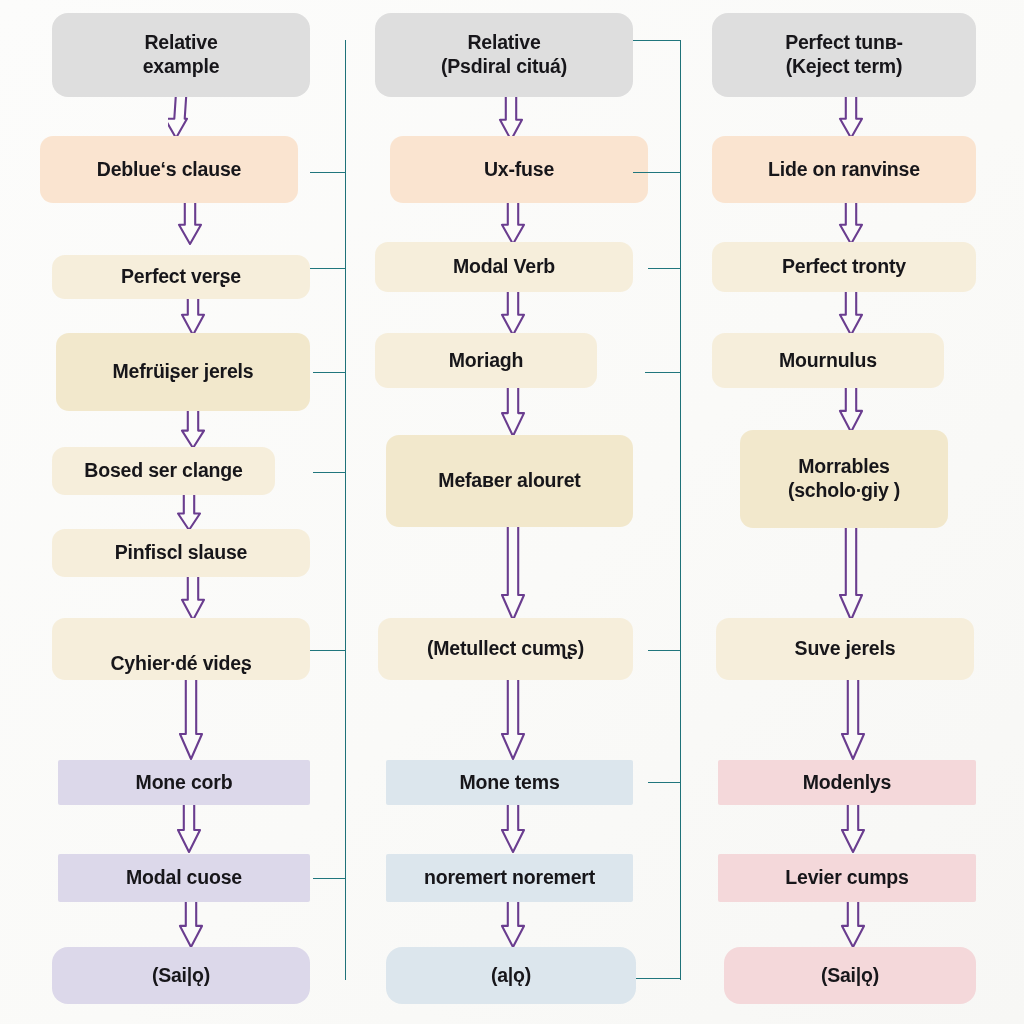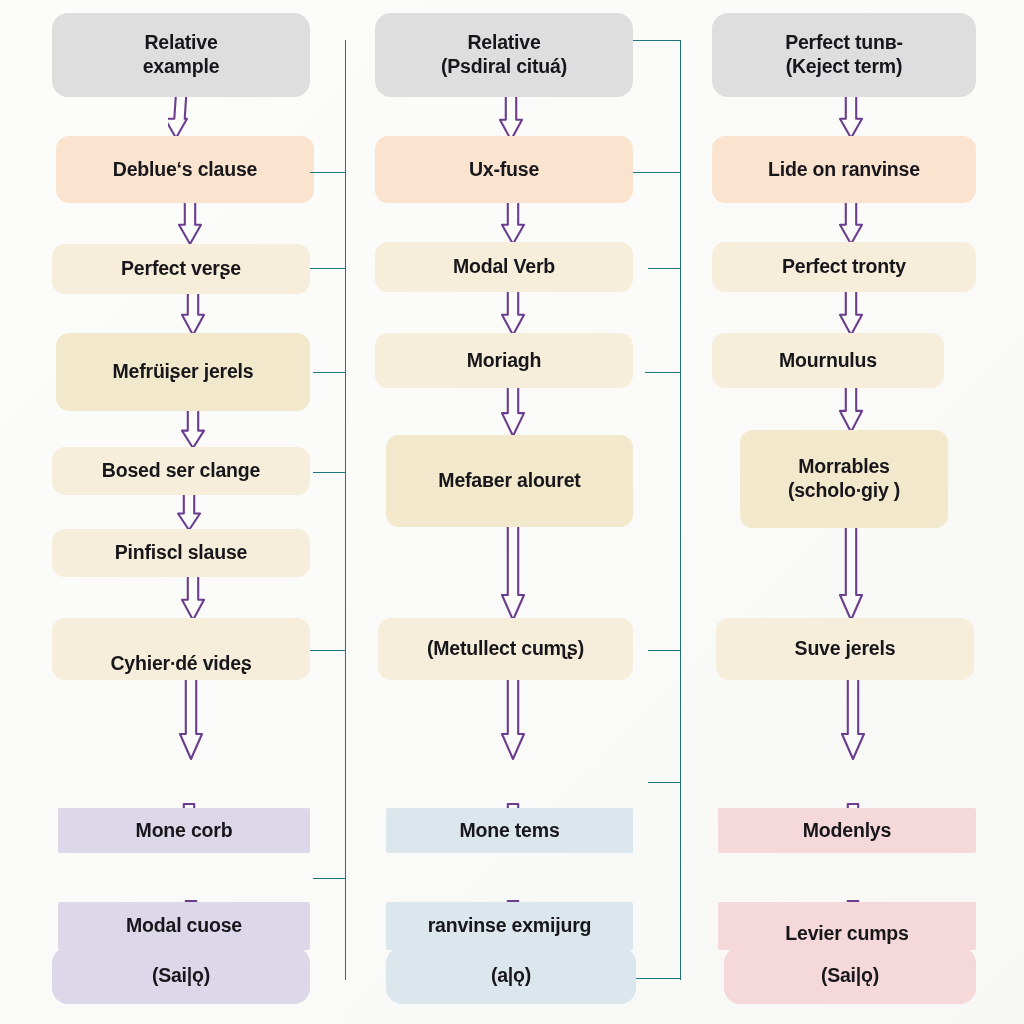--- a/index.html
+++ b/index.html
@@ -28,21 +28,21 @@
     justify-content: center;
     text-align: center;
     font-weight: bold;
     font-size: 19.5px;
     line-height: 1.22;
     color: #17161a;
     padding: 4px 8px;
     letter-spacing: -0.2px;
   }
   .node.soft   { border-radius: 13px; }
-  .node.sharp  { border-radius: 2px; margin-top: 48px; }
+  .node.sharp  { border-radius: 2px; }
   .node.round  { border-radius: 16px; }
 
   .node .txt { display: block; width: 100%; }
 
   
   .arrow {
     position: absolute;
     width: 26px;
     pointer-events: none;
   }
@@ -106,30 +106,30 @@
         </svg>
       </div>
       <div class="arrow" style="left: 178px; top: 900px; height: 48px;">
         <svg viewBox="0 0 26 48" width="26" height="48">
           <polygon points="7.8,1.0 18.2,1.0 18.2,25.9 24.0,25.9 13.0,47.0 2.0,25.9 7.8,25.9" fill="#ffffff" fill-opacity="0.25" stroke="#6a3d8f" stroke-width="2.1" stroke-linejoin="round"></polygon>
         </svg>
       </div>
       <div class="node round" style="left: 52px; top: 13px; width: 258px; height: 84px; background: rgb(222, 222, 222);">
         <span class="txt">Relative<br>example</span>
       </div>
-      <div class="node soft" style="left: 56px; top: 136px; width: 258px; height: 67px; background: rgb(250, 228, 208);">
+      <div class="node soft" style="left: 40px; top: 136px; width: 258px; height: 67px; background: rgb(250, 228, 208);">
         <span class="txt">Deblue‘s clause</span>
       </div>
-      <div class="node soft" style="left: 52px; top: 244px; width: 258px; height: 50px; background: rgb(246, 238, 219);">
+      <div class="node soft" style="left: 52px; top: 255px; width: 258px; height: 44px; background: rgb(246, 238, 219);">
         <span class="txt">Perfect verʂe</span>
       </div>
       <div class="node soft" style="left: 56px; top: 333px; width: 254px; height: 78px; background: rgb(242, 232, 204);">
         <span class="txt">Mefrüiʂer jerels</span>
       </div>
-      <div class="node soft" style="left: 52px; top: 447px; width: 258px; height: 48px; background: rgb(246, 238, 219);">
+      <div class="node soft" style="left: 52px; top: 447px; width: 223px; height: 48px; background: rgb(246, 238, 219);">
         <span class="txt">Bosed ser clange</span>
       </div>
       <div class="node soft" style="left: 52px; top: 529px; width: 258px; height: 48px; background: rgb(246, 238, 219);">
         <span class="txt">Pinfiscl slause</span>
       </div>
       <div class="node soft" style="left: 52px; top: 618px; width: 258px; height: 62px; background: rgb(246, 238, 219); align-items: flex-end;">
         <span class="txt">Cyhier∙dé videʂ</span>
       </div>
       <div class="node sharp" style="left: 58px; top: 760px; width: 252px; height: 45px; background: rgb(220, 216, 234);">
         <span class="txt">Mone corb</span>
@@ -178,40 +178,40 @@
         </svg>
       </div>
       <div class="arrow" style="left: 500px; top: 900px; height: 48px;">
         <svg viewBox="0 0 26 48" width="26" height="48">
           <polygon points="7.8,1.0 18.2,1.0 18.2,25.9 24.0,25.9 13.0,47.0 2.0,25.9 7.8,25.9" fill="#ffffff" fill-opacity="0.25" stroke="#6a3d8f" stroke-width="2.1" stroke-linejoin="round"></polygon>
         </svg>
       </div>
       <div class="node round" style="left: 375px; top: 13px; width: 258px; height: 84px; background: rgb(222, 222, 222);">
         <span class="txt">Relative<br>(Psdiral cituá)</span>
       </div>
-      <div class="node soft" style="left: 375px; top: 136px; width: 258px; height: 67px; background: rgb(250, 228, 208);">
+      <div class="node soft" style="left: 390px; top: 136px; width: 258px; height: 67px; background: rgb(250, 228, 208);">
         <span class="txt">Ux-fuse</span>
       </div>
       <div class="node soft" style="left: 375px; top: 242px; width: 258px; height: 50px; background: rgb(246, 238, 219);">
         <span class="txt">Modal Verb</span>
       </div>
-      <div class="node soft" style="left: 375px; top: 333px; width: 258px; height: 55px; background: rgb(246, 238, 219);">
+      <div class="node soft" style="left: 375px; top: 333px; width: 222px; height: 55px; background: rgb(246, 238, 219);">
         <span class="txt">Moriagh</span>
       </div>
       <div class="node soft" style="left: 386px; top: 435px; width: 247px; height: 92px; background: rgb(242, 232, 204);">
         <span class="txt">Mefaʙer alouret</span>
       </div>
       <div class="node soft" style="left: 378px; top: 618px; width: 255px; height: 62px; background: rgb(246, 238, 219);">
         <span class="txt">(Metullect cumʅʂ)</span>
       </div>
       <div class="node sharp" style="left: 386px; top: 760px; width: 247px; height: 45px; background: rgb(220, 230, 237);">
         <span class="txt">Mone tems</span>
       </div>
       <div class="node sharp" style="left: 386px; top: 854px; width: 247px; height: 48px; background: rgb(220, 230, 237);">
-        <span class="txt">ranvinse exmijurg</span>
+        <span class="txt">noremert noremert</span>
       </div>
       <div class="node round" style="left: 386px; top: 947px; width: 250px; height: 57px; background: rgb(220, 230, 237);">
         <span class="txt">(a|ǫ)</span>
       </div>
     </div>
     <div style="position: absolute; left: 0px; top: 0px; width: 1024px; height: 1024px;">
       <div class="arrow" style="left: 838px; top: 95px; height: 44px;">
         <svg viewBox="0 0 26 44" width="26" height="44">
           <polygon points="7.8,1.0 18.2,1.0 18.2,23.8 24.0,23.8 13.0,43.0 2.0,23.8 7.8,23.8" fill="#ffffff" fill-opacity="0.25" stroke="#6a3d8f" stroke-width="2.1" stroke-linejoin="round"></polygon>
         </svg>
@@ -265,21 +265,21 @@
       </div>
       <div class="node soft" style="left: 740px; top: 430px; width: 208px; height: 98px; background: rgb(242, 232, 204); text-align: center;">
         <span class="txt">Morrables<br>(scholo∙ɡiy )</span>
       </div>
       <div class="node soft" style="left: 716px; top: 618px; width: 258px; height: 62px; background: rgb(246, 238, 219);">
         <span class="txt">Suve jerels</span>
       </div>
       <div class="node sharp" style="left: 718px; top: 760px; width: 258px; height: 45px; background: rgb(244, 216, 218);">
         <span class="txt">Modenlys</span>
       </div>
-      <div class="node sharp" style="left: 718px; top: 854px; width: 258px; height: 48px; background: rgb(244, 216, 218); align-items: flex-end;">
+      <div class="node sharp" style="left: 718px; top: 854px; width: 258px; height: 48px; background: rgb(244, 216, 218);">
         <span class="txt">Levier cumps</span>
       </div>
       <div class="node round" style="left: 724px; top: 947px; width: 252px; height: 57px; background: rgb(244, 216, 218);">
         <span class="txt">(Sai|ǫ)</span>
       </div>
     </div>
     <div class="rail" style="left: 345px; top: 40px; height: 940px;"></div>
     <div class="rail" style="left: 680px; top: 40px; height: 940px;"></div>
     <div class="stub" style="left: 310px; top: 172px; width: 36px;"></div>
     <div class="stub" style="left: 310px; top: 268px; width: 36px;"></div>

